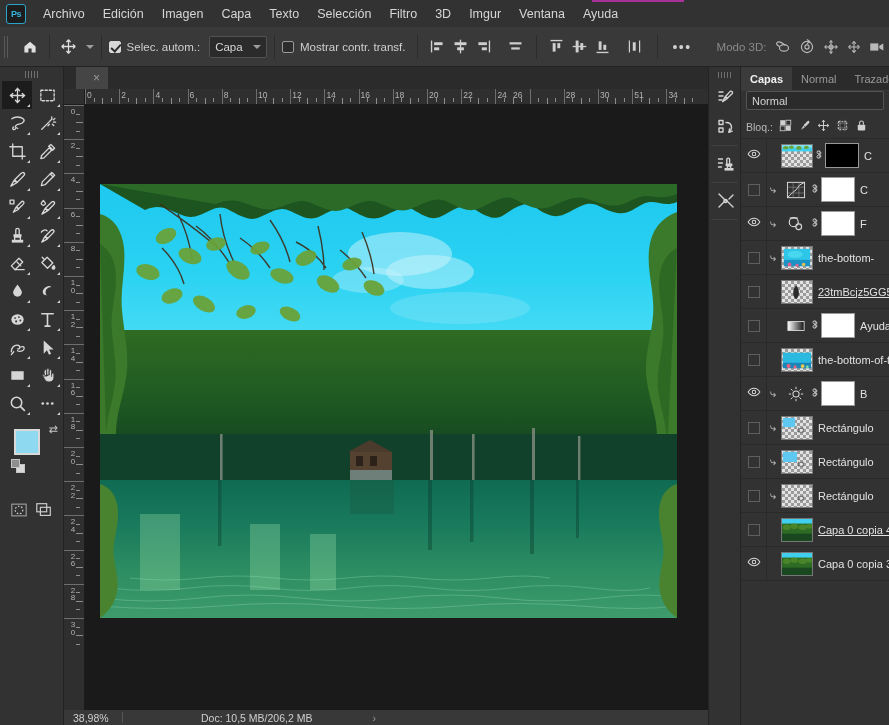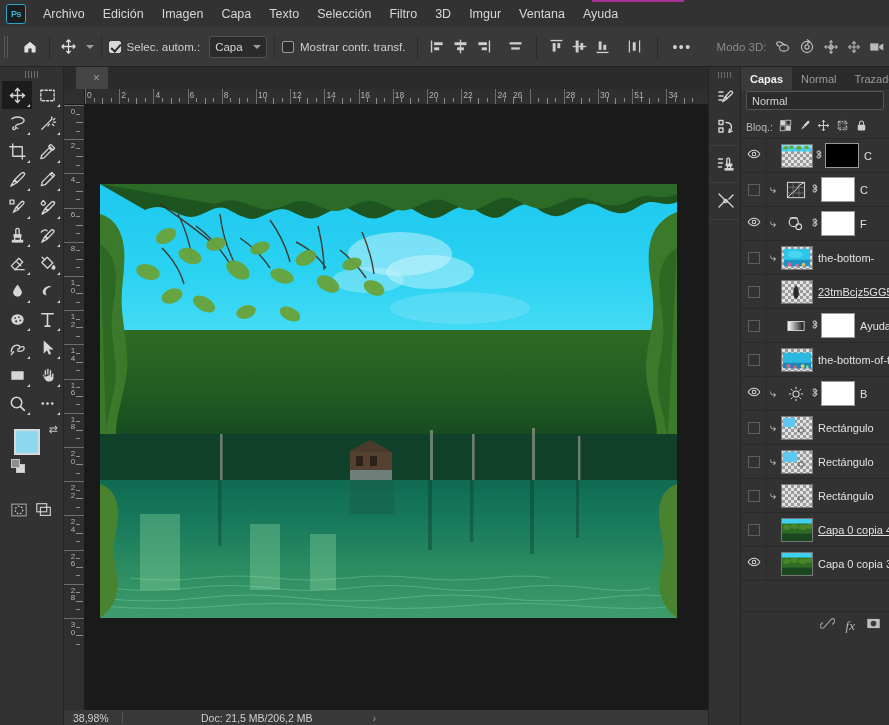--- a/index.html
+++ b/index.html
@@ -1201,36 +1201,22 @@
                 <ellipse cx="13" cy="8" rx="4" ry="3"></ellipse>
                 <ellipse cx="22" cy="9" rx="4.5" ry="3"></ellipse>
                 <ellipse cx="29" cy="8" rx="3.5" ry="2.6"></ellipse>
               </g>
             </svg>
           </div>
           <div class="lname">Capa 0 copia 3</div>
         </div>
       </div>
 
-    <div class="panelfoot">
-      <span>
-        <svg viewBox="0 0 18 18">
-            <path d="M7 11.5 4.6 13.9a2.6 2.6 0 0 1-3.7-3.7l2.4-2.4M11 6.5l2.4-2.4a2.6 2.6 0 0 1 3.7 3.7l-2.4 2.4M6.2 11.8l5.6-5.6"></path>
-          </svg>
-      </span>
-      <span class="fxlbl">fx</span>
-      <span>
-        <svg viewBox="0 0 18 18">
-            <rect x="1.5" y="3.5" width="15" height="11" fill="#bdbdbd" stroke="none"></rect>
-            <circle cx="9" cy="9" r="3.4" fill="#3a3a3a" stroke="none"></circle>
-          </svg>
-      </span>
-    </div>
   </div>
 
   <div class="statusbar">
     <span class="sb-zoom">38,98%</span>
     <span class="sb-sep"></span>
-    <span class="sb-doc">Doc: 21,5 MB/206,2 MB</span>
+    <span class="sb-doc">Doc: 10,5 MB/206,2 MB</span>
     <span class="sb-arrow">›</span>
   </div>
 
 </div>
 
 </body></html>

